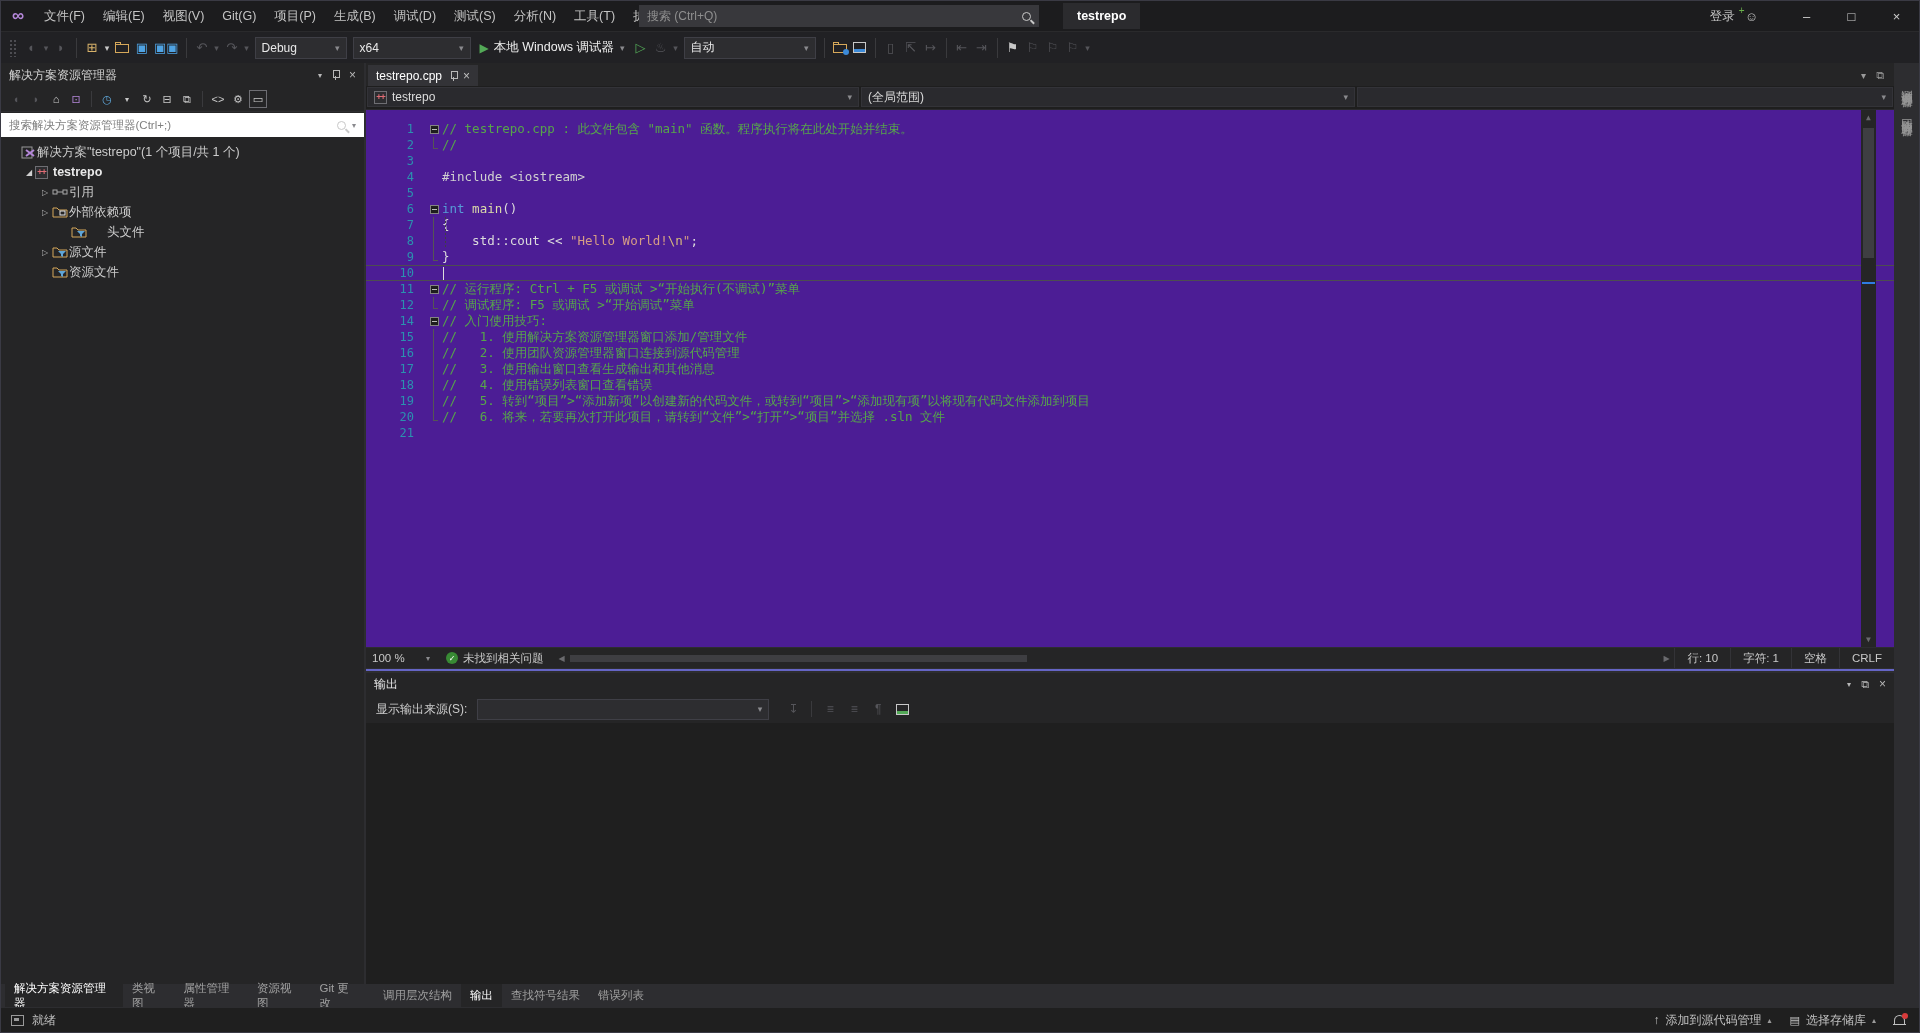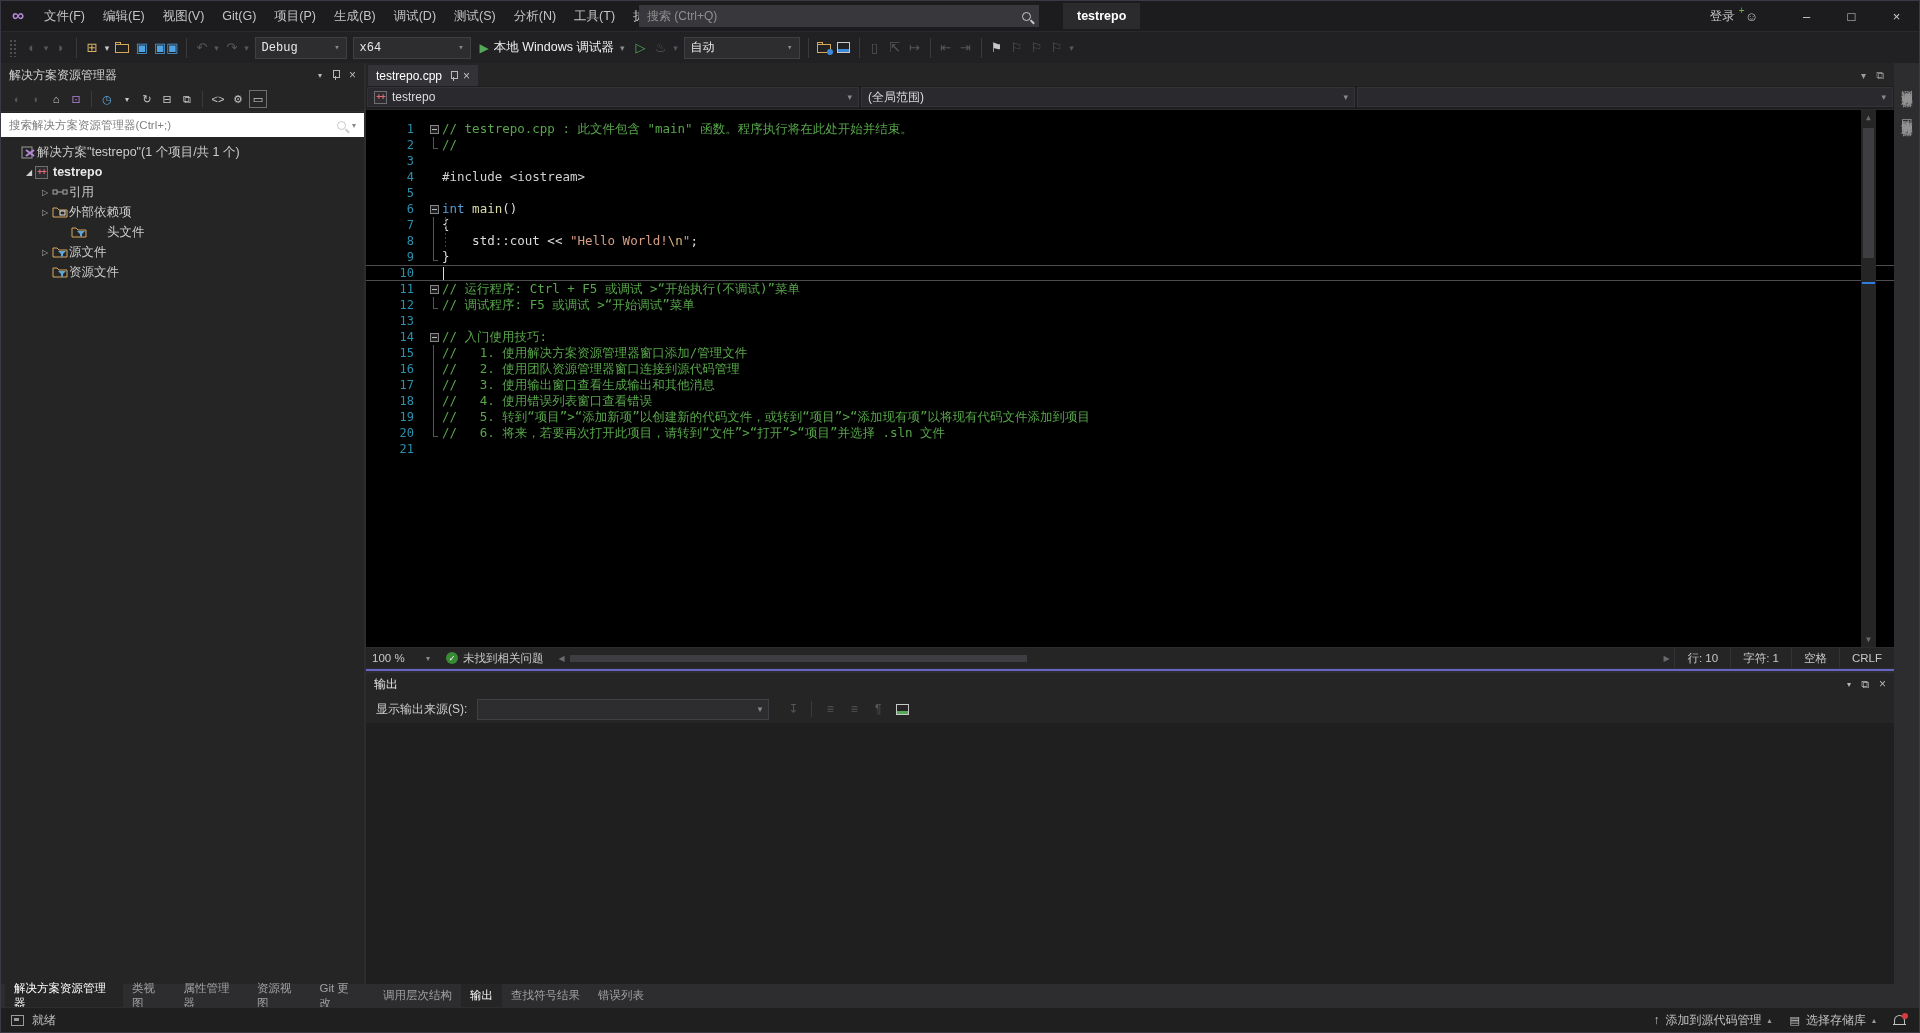--- a/index.html
+++ b/index.html
@@ -28,21 +28,21 @@
   .toolbar { height:32px; background:#212124; border-top:1px solid #2a2a2c; display:flex; align-items:center;
     padding-left:4px; flex:0 0 auto; }
   .grip { width:8px; height:18px; margin:0 4px; background-image:radial-gradient(#4d4d52 1px, transparent 1.1px);
     background-size:4px 4px; }
   .tbico { min-width:20px; height:22px; display:flex; align-items:center; justify-content:center; font-size:13px;
     color:#c8c8c8; padding:0 2px; }
   .tbico.dis { color:#55555a; }
   .tbico.small { font-size:9px; min-width:10px; }
   .tbsep { width:1px; height:20px; background:#3a3a3d; margin:0 5px; }
   .combo { height:22px; background:#2d2d30; border:1px solid #3f3f46; display:flex; align-items:center;
-    padding:0 6px; margin:4px 3px; color:#e8e8e8; font-size:12px;font-family:Liberation Mono, monospace; }
+    padding:0 6px; margin:4px 3px; color:#e8e8e8; font-size:12px; }
   .combo .cbx-arrow { margin-left:auto; color:#8a8a8e; font-size:9px; padding-left:8px; }
   .run-btn { display:flex; align-items:center; height:24px; padding:0 6px; color:#f0f0f0; font-size:12.5px; }
   .play-solid { color:#53a957; font-size:12px; margin-right:5px; }
   .play-outline { color:#53a957; font-size:13px; }
   .flame { color:#55555a; font-size:13px; }
   .mini-folder { display:inline-block; width:14px; height:11px; position:relative; }
   .mini-folder i { position:absolute; inset:2px 0 0 0; border:1px solid #d6a85a; }
   .mini-folder b { position:absolute; left:0; top:0; width:6px; height:3px; border:1px solid #d6a85a; border-bottom:none; }
   .mini-folder .dot { position:absolute; right:-2px; bottom:-2px; width:6px; height:6px; border-radius:50%; background:#3c8ad8; }
   .mini-window { display:inline-block; width:13px; height:11px; border:1px solid #c8c8c8; position:relative; }
@@ -70,21 +70,21 @@
   .mag { width:9px; height:9px; border:1.5px solid #c8c8c8; border-radius:50%; position:relative; display:inline-block; }
   .mag:after { content:""; position:absolute; width:5px; height:1.5px; background:#c8c8c8; transform:rotate(45deg);
     left:7px; top:8px; }
   .tree { flex:1; padding-top:4px; overflow:hidden; font-size:12.5px; }
   .trow { height:20px; display:flex; align-items:center; color:#cccccc; }
   .trow .arrow { width:12px; text-align:center; font-size:8px; color:#b0b0b0; flex:0 0 auto; }
   .trow .ticon { width:18px; display:flex; justify-content:center; flex:0 0 auto; }
   .trow.bold .tlabel { font-weight:bold; color:#e8e8e8; }
 
   
-  .center { flex:1; display:flex; flex-direction:column; min-width:0; background:#000000; }
+  .center { flex:1; display:flex; flex-direction:column; min-width:0; background:#4c1d95; }
   .tabstrip { height:23px; background:#252526; display:flex; align-items:flex-end; flex:0 0 auto; }
   .doc-tab { height:21px; background:#333337; display:flex; align-items:center; padding:0 8px; margin-left:2px;
     color:#ffffff; font-size:12px; gap:8px; }
   .doc-tab .ticons { display:flex; gap:6px; color:#c0c0c0; font-size:10px; align-items:center; }
   .tabstrip-right { margin-left:auto; display:flex; align-items:center; gap:10px; padding:0 10px 4px 0; color:#9a9a9a; font-size:10px; }
   .navbar { height:24px; background:#1e1e1e; display:flex; gap:2px; padding:1px 1px 2px 1px; border-bottom:1px solid #2a2a2e; flex:0 0 auto;}
   .nav-combo { background:#2a2a2e; border:1px solid #333338; display:flex; align-items:center; padding:0 6px;
     color:#dcdcdc; font-size:12px; }
   .nav-combo .cbx-arrow { margin-left:auto; color:#8a8a8e; font-size:9px; }
   .proj-ico { width:13px; height:13px; border:1px solid #6e6e73; background:#2d2d30; color:#e06c75; font-size:9px;
@@ -239,21 +239,21 @@
       <span>本地 Windows 调试器</span>
       <span class="cbx-arrow" style="margin-left:6px;color:#8a8a8e;font-size:9px">▾</span>
     </div>
     <span class="tbico">
         <span class="play-outline">▷</span>
       </span>
     <span class="tbico">
         <span class="flame">♨</span>
       </span>
     <span class="tbico dis small">▾</span>
-    <div class="combo" style="width:116px">
+    <div class="combo" style="width:132px">
       <span>自动</span>
       <span class="cbx-arrow">▾</span>
     </div>
     <span class="tbsep"></span>
     <span class="tbico">
         <span class="mini-folder">
           <b></b>
           <i></i>
           <span class="dot"></span>
         </span>
@@ -502,27 +502,20 @@
             </div>
             <div class="crow">
               <span class="bp-margin"></span>
               <span class="lnum">12</span>
               <span class="selmargin"></span>
               <span class="foldcol fold-end"></span>
               <span class="ctext"><span style="color: rgb(87, 166, 74);">// 调试程序: F5 或调试 &gt;“开始调试”菜单</span></span>
             </div>
             <div class="crow">
               <span class="bp-margin"></span>
-              <span class="lnum">13</span>
-              <span class="selmargin"></span>
-              <span class="foldcol"></span>
-              <span class="ctext"></span>
-            </div>
-            <div class="crow">
-              <span class="bp-margin"></span>
               <span class="lnum">14</span>
               <span class="selmargin"></span>
               <span class="foldcol">
                 <span class="fold-box"></span>
               </span>
               <span class="ctext"><span style="color: rgb(87, 166, 74);">// 入门使用技巧: </span></span>
             </div>
             <div class="crow">
               <span class="bp-margin"></span>
               <span class="lnum">15</span>

